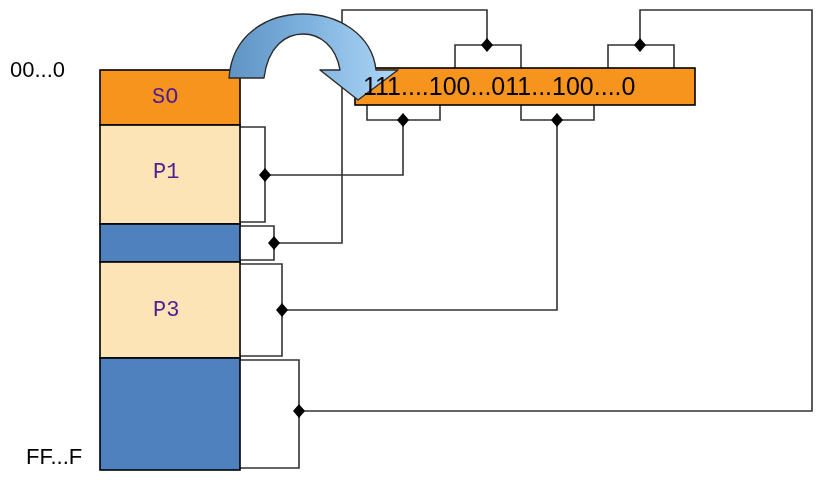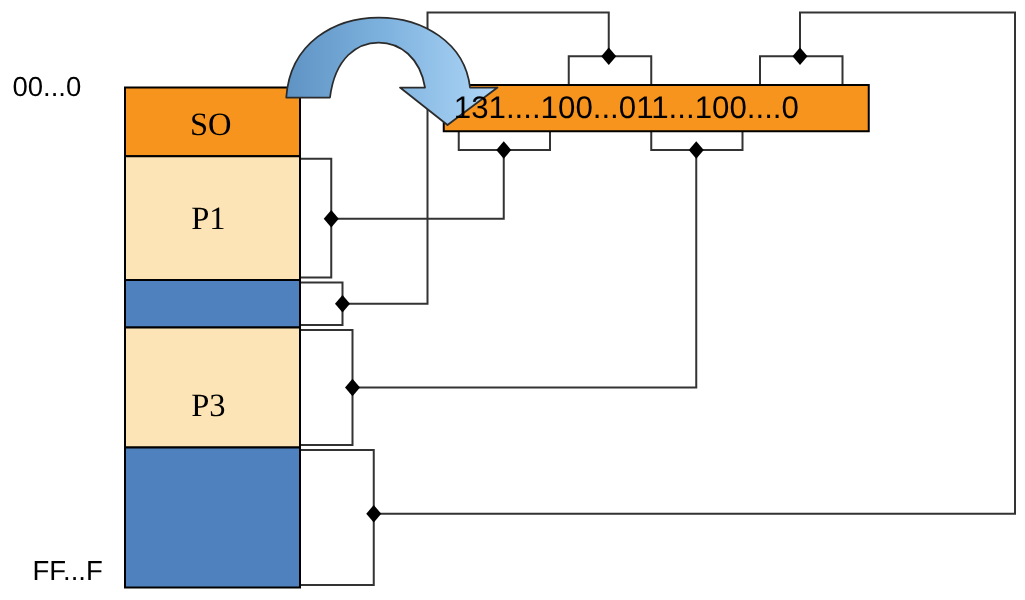--- a/index.html
+++ b/index.html
@@ -2,22 +2,22 @@
 <html><head>
 <meta charset="utf-8">
 <style>
   html,body{margin:0;padding:0;background:#ffffff;}
   body{width:820px;height:480px;overflow:hidden;
        font-family:"Liberation Sans","DejaVu Sans",sans-serif;}
   #stage{position:relative;width:820px;height:400px;background:#fff;}
   #stage svg{position:absolute;left:0;top:0;}
   .lbl{position:absolute;font-size:22px;color:#000;white-space:nowrap;
        font-family:"Liberation Sans","DejaVu Sans",sans-serif;}
-  .blk-label{position:absolute;font-size:26px;color:#000000;white-space:nowrap;
-       font-family:Liberation Serif, serif;}
+  .blk-label{position:absolute;font-size:22px;color:#4c1d95;white-space:nowrap;
+       font-family:Liberation Mono, monospace;}
   .bits{position:absolute;font-size:25px;color:#000;white-space:nowrap;
         letter-spacing:0px;
         font-family:"Liberation Sans","DejaVu Sans",sans-serif;}
 </style>
 </head>
 <body>
 
 <div id="stage">
 
   <svg width="820" height="480" viewBox="0 0 820 480">
@@ -88,17 +88,17 @@
   </svg>
 
   <div class="lbl" style="left:10px;top:57px;">00...0</div>
 
   <div class="lbl" style="left:26px;top:444px;">FF...F</div>
 
   <div class="blk-label" style="left:152px;top:85px;">SO</div>
 
   <div class="blk-label" style="left:153px;top:160px;">P1</div>
 
-  <div class="blk-label" style="left:153px;top:310px;">P3</div>
+  <div class="blk-label" style="left:153px;top:298px;">P3</div>
 
-  <div class="bits" style="left:363px;top:72px;">131....100...011...100....0</div>
+  <div class="bits" style="left:363px;top:72px;">111....100...011...100....0</div>
 
 </div>
 
 </body></html>

